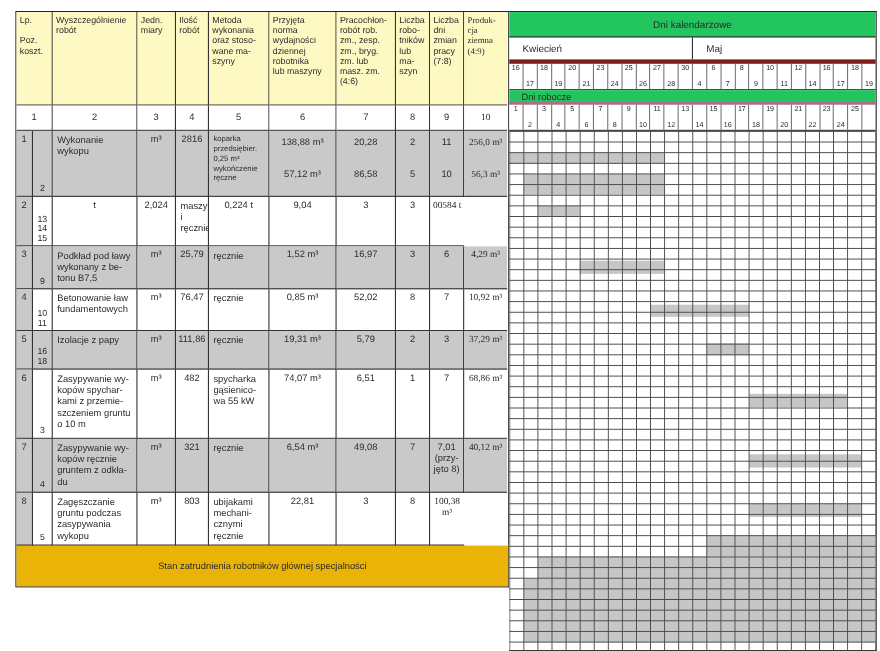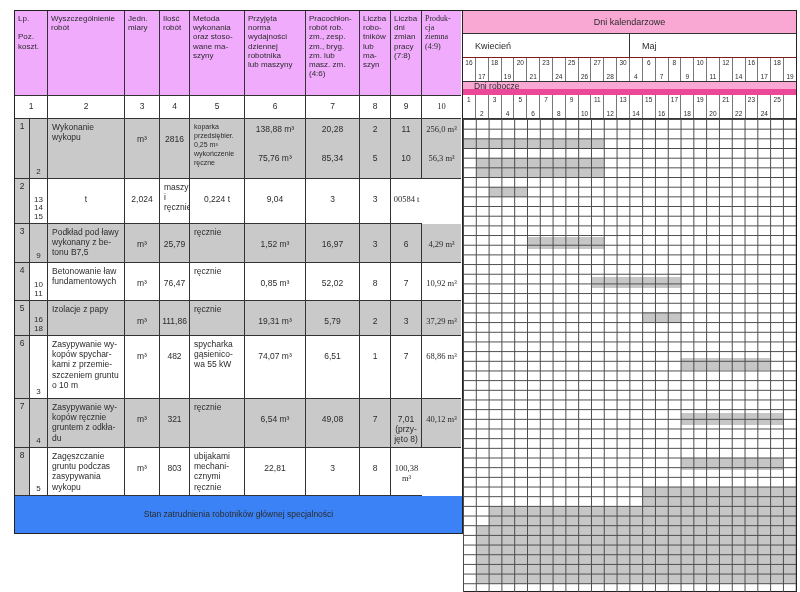--- a/index.html
+++ b/index.html
@@ -5,54 +5,54 @@
   html,body{margin:0;padding:0;background:#fff;}
   #canvas{position:relative;width:800px;height:592px;background:#fff;overflow:hidden;
           font-family:"Liberation Sans","DejaVu Sans",sans-serif;color:#2b2b2b;}
 
   
   #sheet{position:absolute;left:14px;top:10px;width:449px;border:1.5px solid #222;box-sizing:border-box;background:#fff;}
   .trow{display:grid;grid-template-columns:15px 18px 77px 35px 30px 55px 61px 54px 31px 31px 39px;box-sizing:border-box;}
   .tc{border-right:1px solid #333;border-bottom:1px solid #333;box-sizing:border-box;overflow:hidden;}
   .tc:last-child{border-right:none;font-family:Liberation Serif, serif;}
   .shade .tc{background:#c9c9c9;}
-  .g{background:#f9a8d4;}
+  .g{background:#22c55e;}
   .hdr{height:85px;}
-  .hdr .tc{font-size:8px;line-height:1.15;white-space:pre-line;padding:3px 4px 0 3px;background:#f0abfc;}
+  .hdr .tc{font-size:8px;line-height:1.15;white-space:pre-line;padding:3px 4px 0 3px;background:#fef9c3;}
   .hspan{grid-column:1/3;}
   .numsrow{height:23px;}
   .numsrow .tc{font-size:8.5px;text-align:center;padding-top:5px;background:#fff;}
   .lp{font-size:8.5px;text-align:center;padding-top:2px;background:#c9c9c9 !important;}
   .poz{display:flex;align-items:flex-end;justify-content:center;font-size:8px;line-height:1.05;
        padding-bottom:2px;white-space:pre-line;text-align:center;}
   .desc{font-size:8.5px;padding:3px 2px 0 4px;white-space:pre-line;line-height:1.2;}
-  .cnum{font-size:8.5px;text-align:center;padding-top:16px;white-space:pre-line;line-height:1.15;}
+  .cnum{font-size:8.5px;text-align:center;padding-top:3px;white-space:pre-line;line-height:1.15;}
   .method{font-size:8.5px;padding:3px 1px 0 4px;white-space:pre-line;line-height:1.2;}
   .small{font-size:7px;line-height:1.3;}
   .pair{display:flex;flex-direction:column;align-items:center;padding-top:6px;}
   .pair span+span{margin-top:19px;}
   .r0{height:60px;} .r1{height:45px;} .r2{height:39px;} .r3{height:38px;}
   .r4{height:35px;} .r5{height:63px;} .r6{height:49px;} .r7{height:48px;}
   .tfoot{height:36.5px;display:flex;align-items:center;justify-content:center;
-         background:#3b82f6;font-size:8.5px;}
+         background:#eab308;font-size:8.5px;}
 
   
   #gantt{position:absolute;left:463px;top:10px;width:334px;height:582px;box-sizing:border-box;
          border:1.5px solid #222;border-left:none;background:#fff;}
   .gtitle{height:23px;box-sizing:border-box;border-bottom:1px solid #333;display:flex;
           align-items:center;justify-content:center;font-size:9px;}
-  .gmonths{height:24px;box-sizing:border-box;border-bottom:1px solid #7f1d1d;display:flex;}
+  .gmonths{height:24px;box-sizing:border-box;border-bottom:4px solid #7f1d1d;display:flex;}
   .gmonth{flex:1 1 0;box-sizing:border-box;font-size:9px;display:flex;align-items:center;padding-left:12px;}
   .gmonth:first-child{border-right:1px solid #333;}
   .gdays{height:24px;box-sizing:border-box;border-bottom:1px solid #333;display:flex;}
   .dcell{flex:1 1 0;position:relative;box-sizing:border-box;border-right:1px solid #777;}
   .dcell:last-child{border-right:none;}
   .dcell span{position:absolute;top:1px;left:0;right:0;text-align:center;font-size:6.5px;}
   .dcell.low span{top:auto;bottom:1px;}
-  .grobocze{height:13px;box-sizing:border-box;border-bottom:6px solid #ec4899;display:flex;
+  .grobocze{height:13px;box-sizing:border-box;border-bottom:2px solid #ec4899;display:flex;
             align-items:center;padding-left:11px;font-size:8.5px;}
   .ggrid{position:relative;height:473px;box-sizing:border-box;}
   .gridlines{position:absolute;inset:0;z-index:2;pointer-events:none;
      background-image:linear-gradient(to right,#4a4a4a 1px,transparent 1px),
                       linear-gradient(to bottom,#4a4a4a 1px,transparent 1px);
      background-size:calc(100%/26) 100%,100% 9.673px;}
   .bar{position:absolute;background:#c6c6c6;z-index:1;}
 </style>
 </head>
 <body>
@@ -127,25 +127,25 @@
 wykopu</div>
       <div class="tc cnum">m³</div>
       <div class="tc cnum">2816</div>
       <div class="tc method small">koparka
 przedsiębier.
 0,25 m³
 wykończenie
 ręczne</div>
       <div class="tc cnum pair">
         <span>138,88 m³</span>
-        <span>75,76 m³</span>
+        <span>57,12 m³</span>
       </div>
       <div class="tc cnum pair">
         <span>20,28</span>
-        <span>85,34</span>
+        <span>86,58</span>
       </div>
       <div class="tc cnum pair">
         <span>2</span>
         <span>5</span>
       </div>
       <div class="tc cnum pair">
         <span>11</span>
         <span>10</span>
       </div>
       <div class="tc cnum pair">

